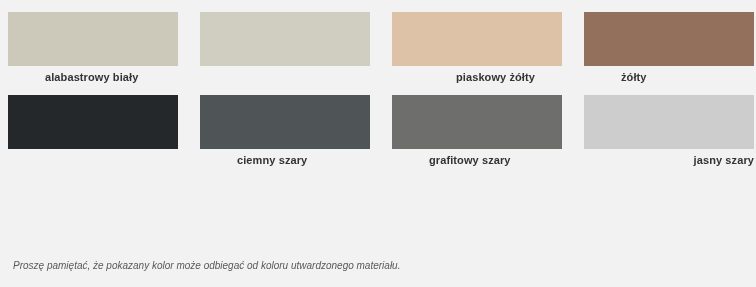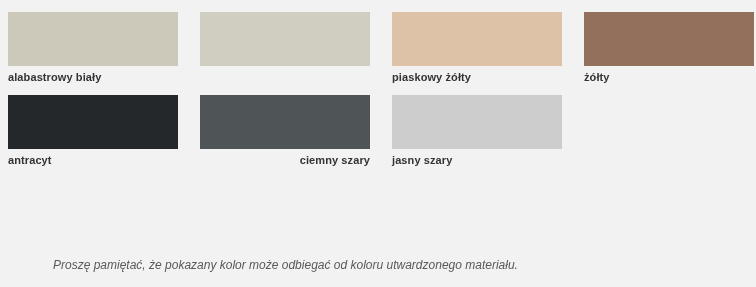--- a/index.html
+++ b/index.html
@@ -38,73 +38,76 @@
   }
   .swatch-label {
     display: block;
     margin-top: 4px;
     font-size: 11px;
     font-weight: bold;
     color: #333333;
     line-height: 14px;
     letter-spacing: 0.1px;
     white-space: nowrap;
+    margin-left: 37px;
   }
   .disclaimer {
     position: absolute;
     left: 13px;
     top: 259px;
-    font-size: 12px;
+    font-size: 10px;
     font-style: italic;
     color: #595959;
     line-height: 13px;
     white-space: nowrap;
-    margin-left: 40px;
   }
 </style>
 </head>
 <body style="background-color: rgb(242, 242, 242);">
 
 <div class="palette">
 
   <div class="swatch-grid">
 
     <div class="swatch-cell">
       <span class="swatch-chip" style="background-color: rgb(205, 201, 186);"></span>
       <span class="swatch-label" style="color: rgb(51, 51, 51);">alabastrowy biały</span>
     </div>
 
     <div class="swatch-cell">
       <span class="swatch-chip" style="background-color: rgb(208, 206, 193);"></span>
     </div>
 
     <div class="swatch-cell">
       <span class="swatch-chip" style="background-color: rgb(221, 194, 168);"></span>
-      <span class="swatch-label" style="color: rgb(51, 51, 51);">piaskowy żółty</span>
+      <span class="swatch-label" style="color: rgb(51, 51, 51); text-align: center;">piaskowy żółty</span>
     </div>
 
     <div class="swatch-cell">
       <span class="swatch-chip" style="background-color: rgb(147, 112, 92);"></span>
       <span class="swatch-label" style="color: rgb(51, 51, 51);">żółty</span>
     </div>
 
     <div class="swatch-cell">
       <span class="swatch-chip" style="background-color: rgb(36, 40, 43);"></span>
-      <span class="swatch-label" style="color: rgb(51, 51, 51);">antracyt</span>
     </div>
 
     <div class="swatch-cell">
       <span class="swatch-chip" style="background-color: rgb(79, 84, 87);"></span>
-      <span class="swatch-label" style="color: rgb(51, 51, 51); text-align: right;">ciemny szary</span>
+      <span class="swatch-label" style="color: rgb(51, 51, 51);">ciemny szary</span>
     </div>
 
+    <div class="swatch-cell">
+      <span class="swatch-chip" style="background-color: rgb(110, 110, 108);"></span>
+      <span class="swatch-label" style="color: rgb(51, 51, 51);">grafitowy szary</span>
+    </div>
 
 
     <div class="swatch-cell">
       <span class="swatch-chip" style="background-color: rgb(205, 205, 205);"></span>
-      <span class="swatch-label" style="color: rgb(51, 51, 51);">jasny szary</span>
+      <span class="swatch-label" style="color: rgb(51, 51, 51); text-align: right;">jasny szary</span>
     </div>
 
   </div>
 
   <div class="disclaimer" style="color: rgb(89, 89, 89);">Proszę pamiętać, że pokazany kolor może odbiegać od koloru utwardzonego materiału.</div>
 
 </div>
 
 </body></html>

